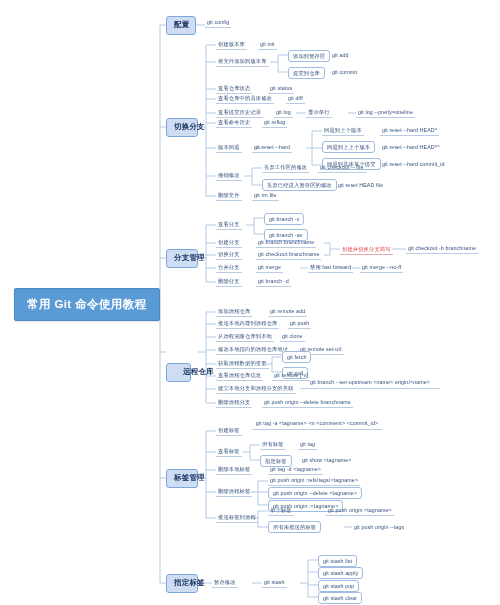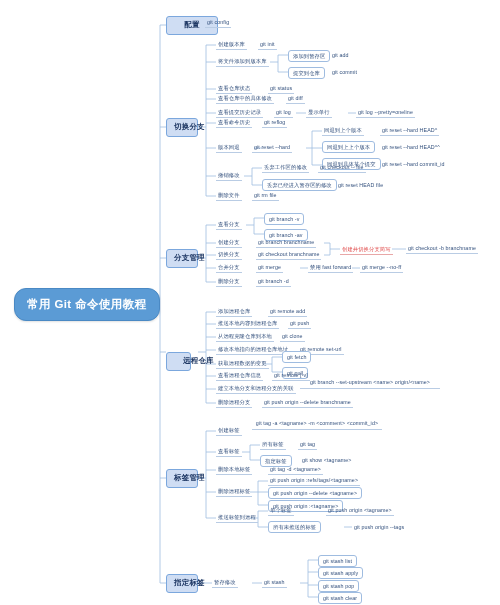--- a/index.html
+++ b/index.html
@@ -19,21 +19,21 @@
     box-sizing:border-box;
     white-space:nowrap;
     line-height:1.15;
     color:#1f3864;
   }
 
   
   .root{
     background:#5b9bd5;
     border:1px solid #4a89c4;
-    border-radius:12px;
+    border-radius:2px;
     color:#ffffff;
     font-size:11.5px;
     font-weight:700;
     padding:9px 12px;
     letter-spacing:.4px;
     box-shadow:0 1px 2px rgba(0,0,0,.12);
   }
 
   
   .cat{
@@ -233,21 +233,21 @@
       <path d="M308,560 L308,597"></path>
       <path d="M308,560 L318,560"></path>
       <path d="M308,572 L318,572"></path>
       <path d="M308,585 L318,585"></path>
       <path d="M308,597 L318,597"></path>
     </g>
   </svg>
 
   <div class="node root" style="left:14px;top:288px;">常用 Git 命令使用教程</div>
 
-  <div class="node cat" style="left:166px;top:16px;width:52px;">配置</div>
+  <div class="node cat" style="left:166px;top:16px;width:30px;">配置</div>
   <div class="node leaf" style="left:205px;top:18px;">git config</div>
 
   <div class="node cat" style="left:166px;top:118px;width:32px;">切换分支</div>
 
   <div class="node leaf" style="left:216px;top:40px;">创建版本库</div>
   <div class="node leaf" style="left:258px;top:40px;">git init</div>
 
   <div class="node leaf" style="left:216px;top:57px;">将文件添加到版本库</div>
   <div class="node boxed" style="left:288px;top:50px;">添加到暂存区</div>
   <div class="node leaf nb" style="left:330px;top:51px;">git add</div>
@@ -302,21 +302,21 @@
   <div class="node leaf" style="left:406px;top:244px;">git checkout -b branchname</div>
 
   <div class="node leaf" style="left:216px;top:263px;">合并分支</div>
   <div class="node leaf" style="left:256px;top:263px;">git merge</div>
   <div class="node leaf" style="left:308px;top:263px;">禁用 fast forward</div>
   <div class="node leaf" style="left:360px;top:263px;">git merge --no-ff</div>
 
   <div class="node leaf" style="left:216px;top:277px;">删除分支</div>
   <div class="node leaf" style="left:256px;top:277px;">git branch -d</div>
 
-  <div class="node cat" style="left:166px;top:352px;width:20px;padding-left:16px;">远程仓库</div>
+  <div class="node cat" style="left:166px;top:363px;width:20px;padding-left:16px;">远程仓库</div>
 
   <div class="node leaf" style="left:216px;top:307px;">添加远程仓库</div>
   <div class="node leaf" style="left:268px;top:307px;">git remote add</div>
 
   <div class="node leaf" style="left:216px;top:319px;">推送本地内容到远程仓库</div>
   <div class="node leaf" style="left:288px;top:319px;">git push</div>
 
   <div class="node leaf" style="left:216px;top:332px;">从远程克隆仓库到本地</div>
   <div class="node leaf" style="left:280px;top:332px;">git clone</div>
 

